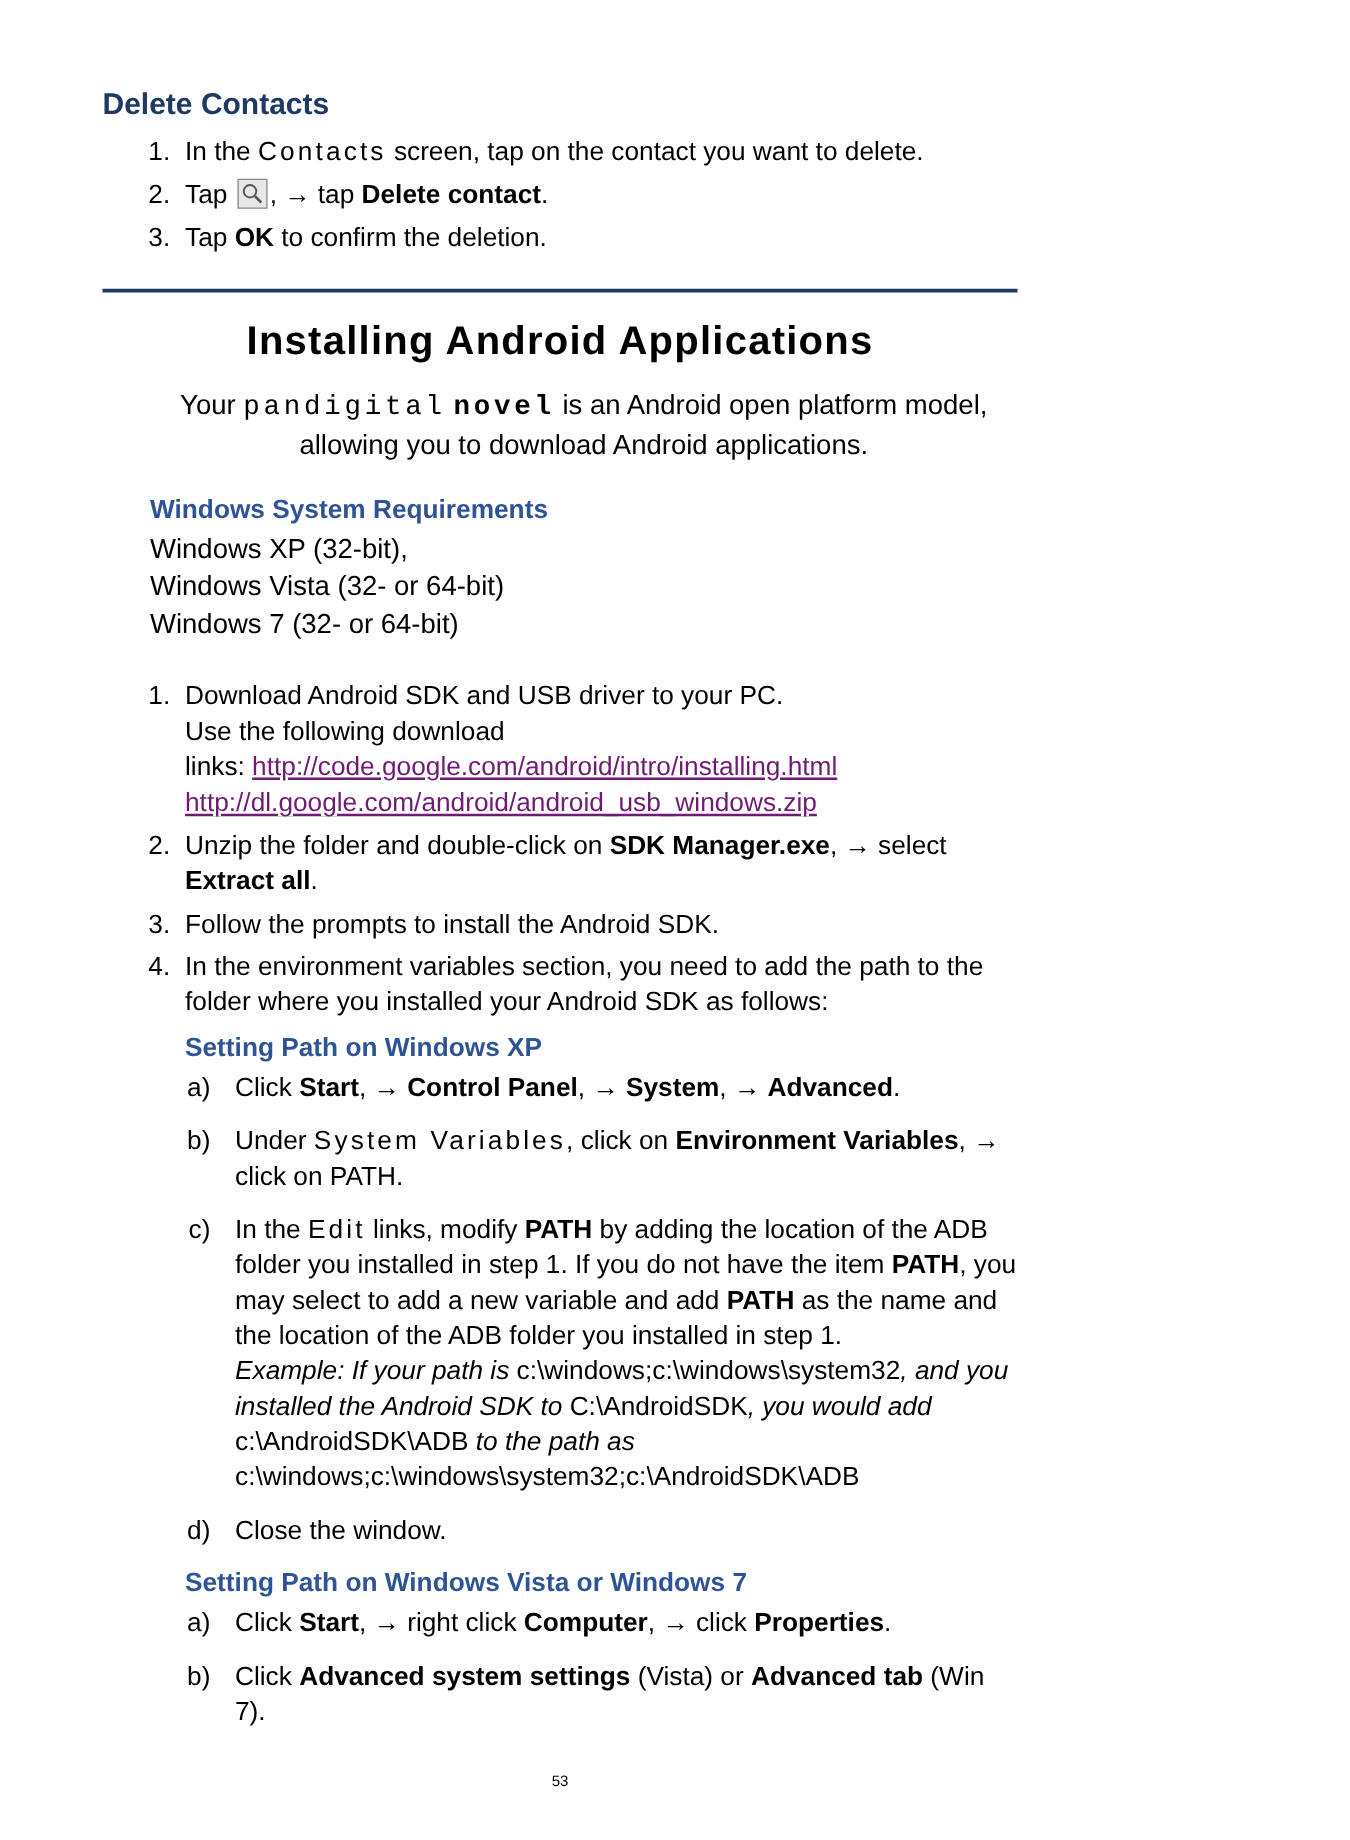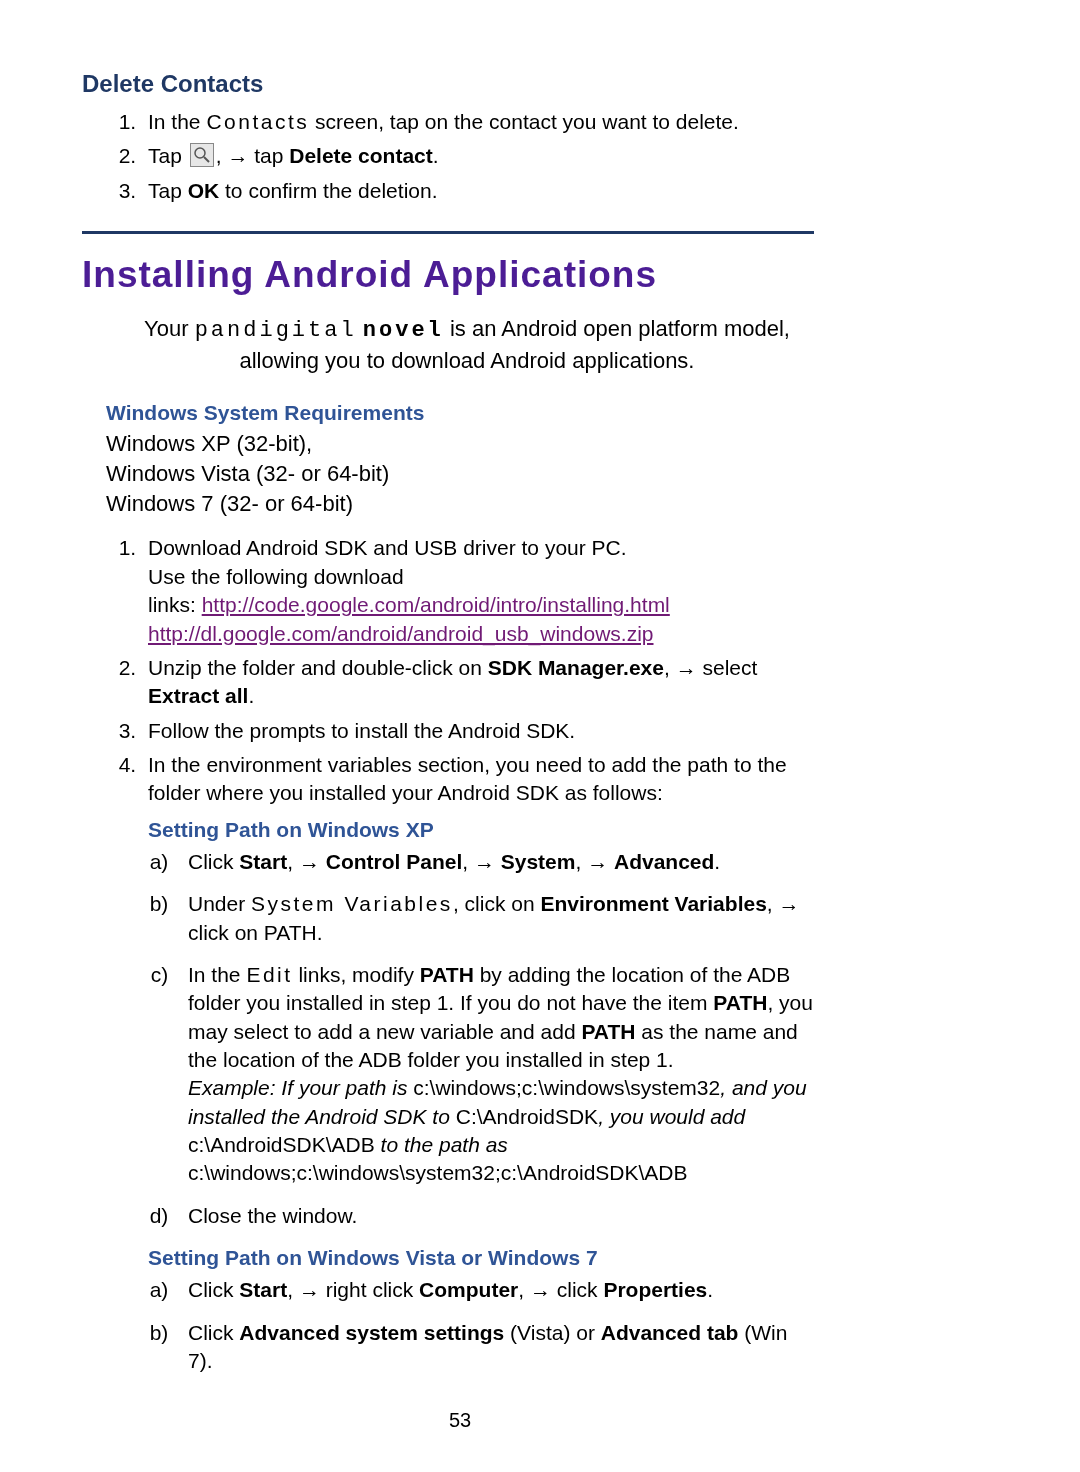--- a/index.html
+++ b/index.html
@@ -17,25 +17,26 @@
     padding: 70px 82px 30px 82px;
     position: relative;
   }
   .h3-blue {
     color: #1f3864;
     font-weight: bold;
     font-size: 24px;
     margin: 0 0 10px 0;
   }
   .h2-blue {
-    color: #4c1d95;
+    color: #000000;
     font-weight: bold;
     letter-spacing: 1px;
-    font-size: 37px;
+    font-size: 32px;
     margin: 20px 0 18px 0;
+    text-align: center;
   }
   .h4-blue {
     color: #2f5496;
     font-weight: bold;
     font-size: 21px;
     margin: 26px 0 4px 0;
   }
   .h5-blue {
     color: #2f5496;
     font-weight: bold;
@@ -110,32 +111,32 @@
   }
   .icon-box svg {
     position: absolute;
     top: 1px;
     left: 1px;
   }
   .indent-body {
     margin-left: 38px;
   }
   .indent-body-2 {
-    margin-left: 24px;
+    margin-left: 38px;
   }
   .intro-block {
     margin-left: 0;
   }
   .page-num {
     position: absolute;
     bottom: 40px;
-    left: 12px;
+    left: 0;
     width: 100%;
     text-align: center;
-    font-size: 20px;
+    font-size: 12px;
   }
   .italic {
     font-style: italic;
   }
   .path-text {
     font-family: Arial, Helvetica, sans-serif;
   }
 </style>
 </head>
 <body>
@@ -166,21 +167,21 @@
     <span>Your </span><span class="mono-spread">pandigital</span> <span class="mono-spread-bold">novel</span><span> is an Android open platform model, allowing you to download Android applications.</span>
   </p>
 
   <div class="indent-body-2">
     <div class="h4-blue">Windows System Requirements</div>
     <div class="body-text">Windows XP (32-bit),</div>
     <div class="body-text">Windows Vista (32- or 64-bit)</div>
     <div class="body-text">Windows 7 (32- or 64-bit)</div>
   </div>
 
-  <ol class="num" start="1" style="margin-top:16px; padding-left:60px;">
+  <ol class="num" start="1" style="margin-top:30px; padding-left:60px;">
     <li>
       <span>Download Android SDK and USB driver to your PC.</span><br>
       <span>Use the following download</span><br>
       <span>links: </span><a class="link">http://code.google.com/android/intro/installing.html</a><br>
       <a class="link">http://dl.google.com/android/android_usb_windows.zip</a>
     </li>
     <li>
       <span>Unzip the folder and double-click on </span><b>SDK Manager.exe</b><span>, </span><span class="arrow">→</span><span> select </span><b>Extract all</b><span>.</span>
     </li>
     <li>

